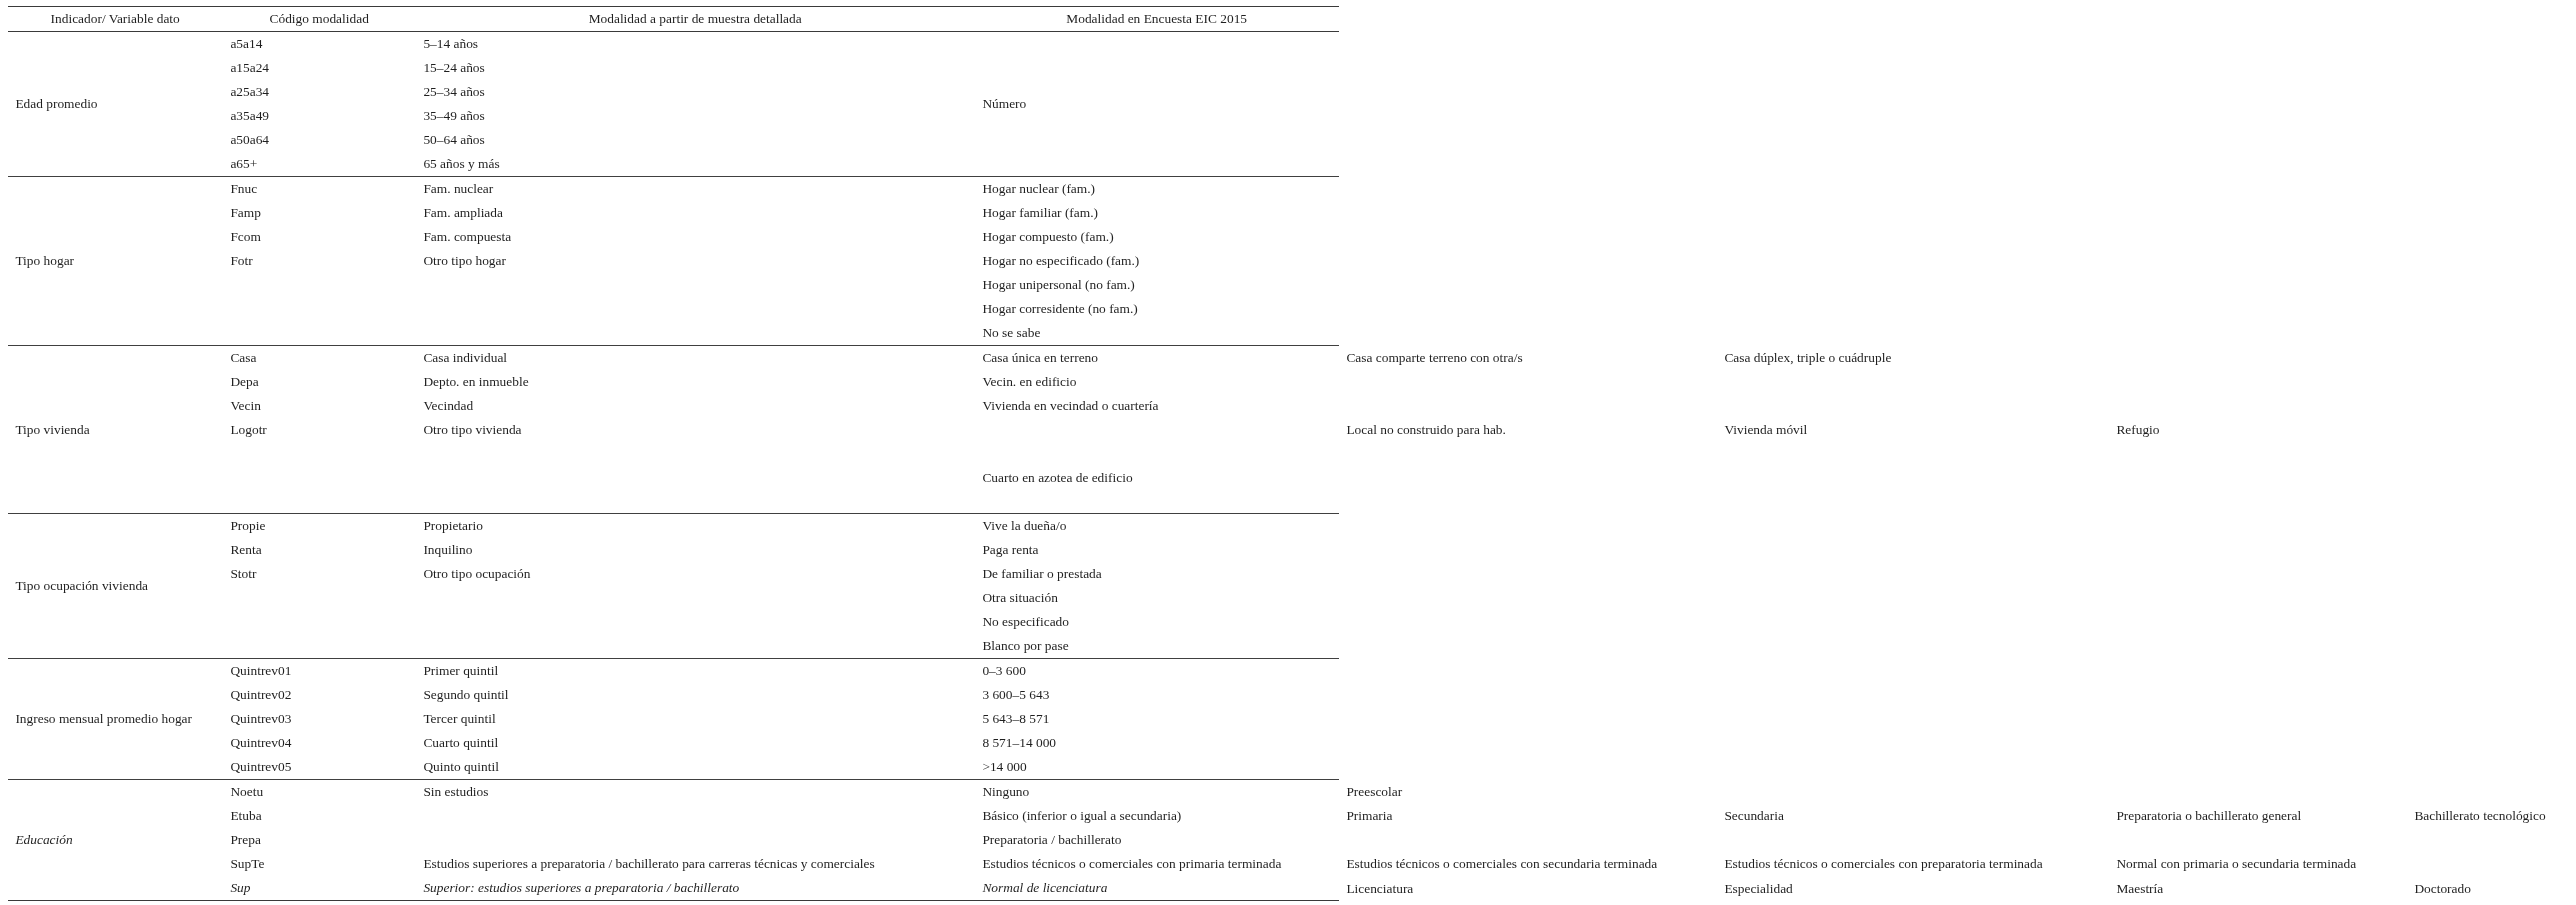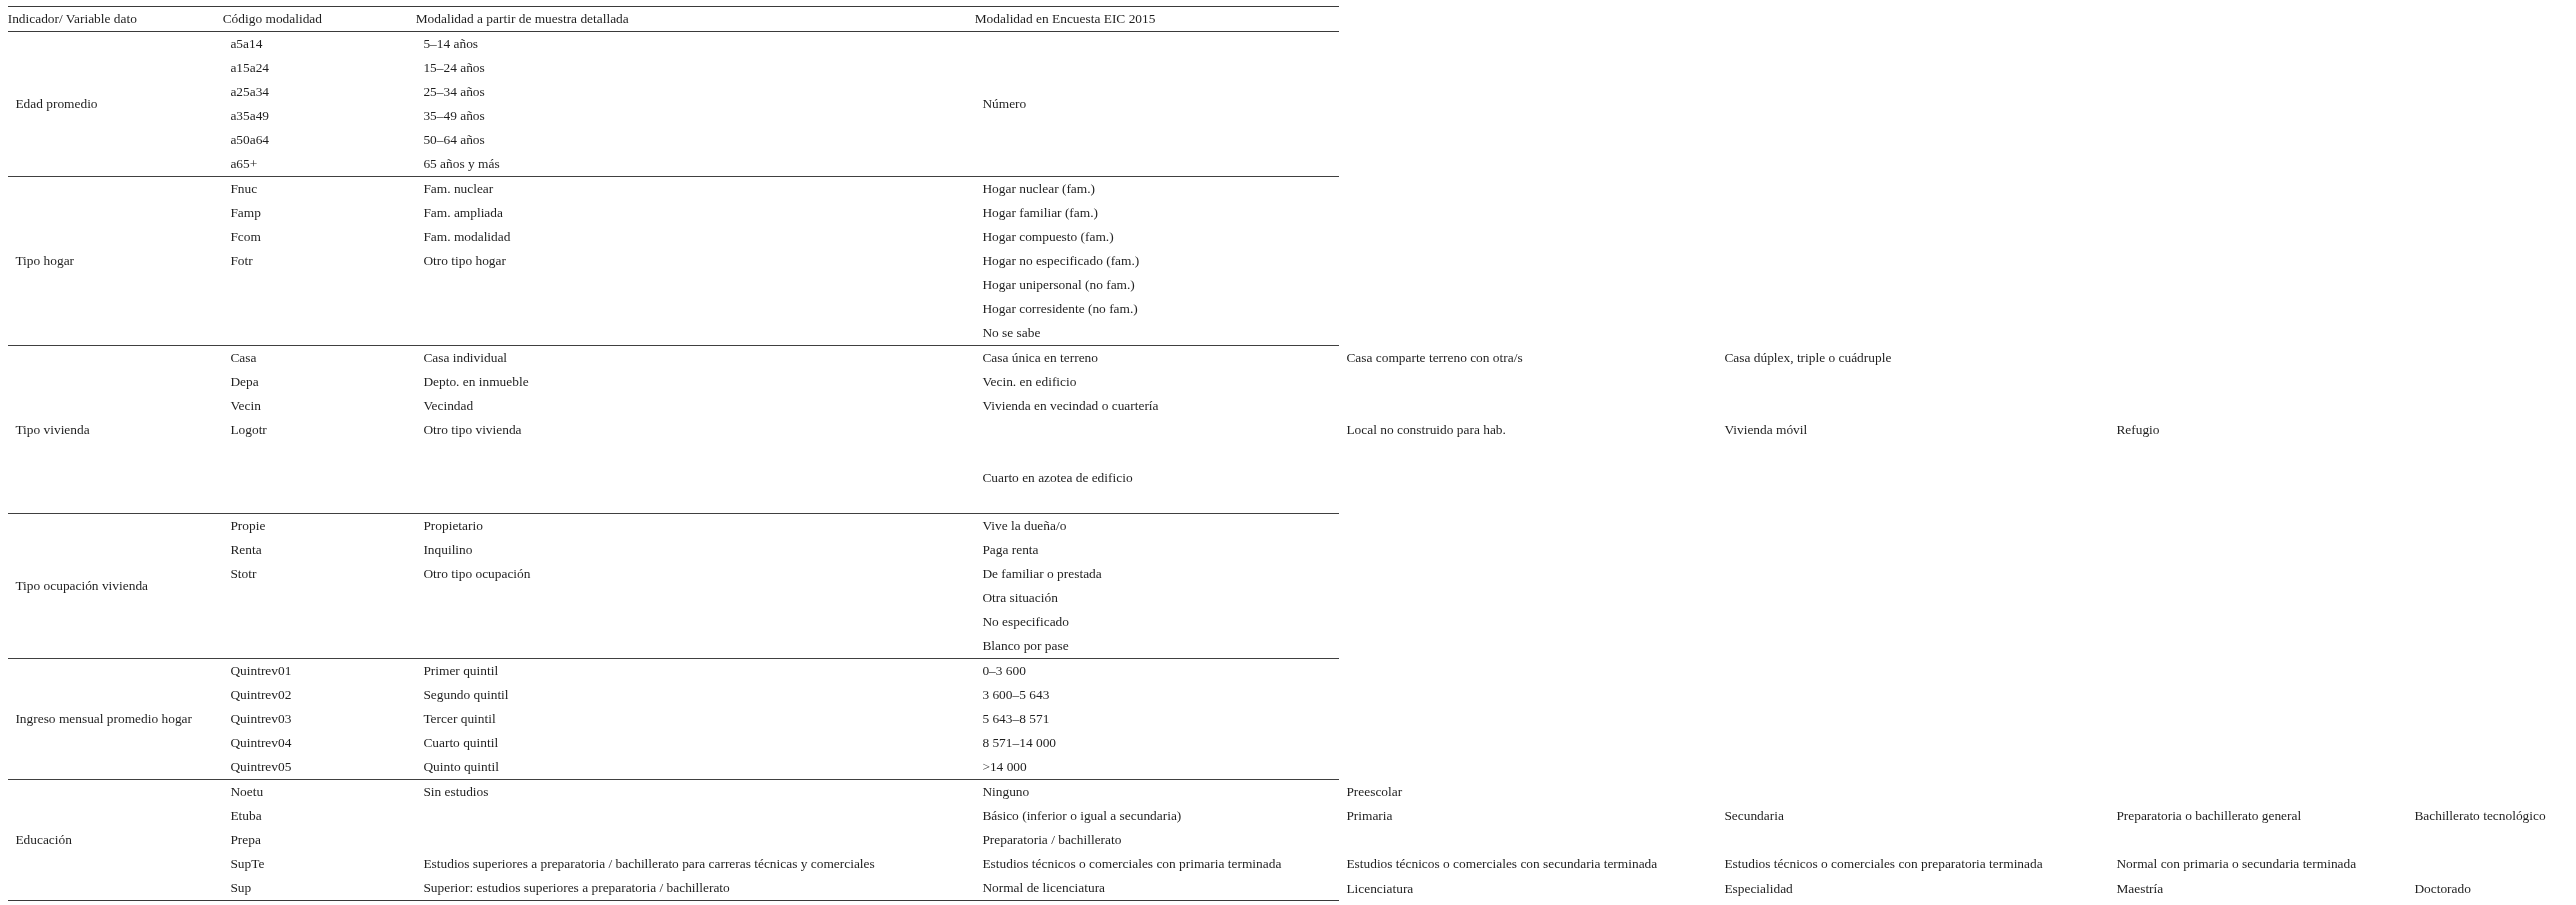--- a/index.html
+++ b/index.html
@@ -20,28 +20,28 @@
     font-size: 13.4px;
     height: 24px;
     line-height: 24px;
     padding: 0 0 0 7.7px;
     white-space: nowrap;
     overflow: visible;
     text-align: left;
     vertical-align: middle;
   }
   thead th.h {
-    text-align: left;
+    text-align: center;
     padding: 0;
     border-top: 1px solid #3a3a3a;
     border-bottom: 1px solid #3a3a3a;
   }
   thead th.x { border: none; }
   td.gt { border-top: 1px solid #404040; }
-  td.gb { border-bottom: 1px solid #3a3a3a; }
+  td.gb { border-bottom: 1px solid #3a3a3a; font-style: italic; }
   td.c-ind { vertical-align: middle; }
 </style>
 </head>
 <body>
 
 <div class="page">
   <table class="xwalk">
     <colgroup>
       <col style="width:215px">
       <col style="width:193px">
@@ -129,21 +129,21 @@
           <td class="c-code">Famp</td>
           <td class="c-det">Fam. ampliada</td>
           <td class="c-eic">Hogar familiar (fam.)</td>
           <td class="c-extra"></td>
           <td class="c-extra"></td>
           <td class="c-extra"></td>
           <td class="c-extra"></td>
         </tr>
         <tr>
           <td class="c-code">Fcom</td>
-          <td class="c-det">Fam. modalidad</td>
+          <td class="c-det">Fam. compuesta</td>
           <td class="c-eic">Hogar compuesto (fam.)</td>
           <td class="c-extra"></td>
           <td class="c-extra"></td>
           <td class="c-extra"></td>
           <td class="c-extra"></td>
         </tr>
         <tr>
           <td class="c-code">Fotr</td>
           <td class="c-det">Otro tipo hogar</td>
           <td class="c-eic">Hogar no especificado (fam.)</td>

